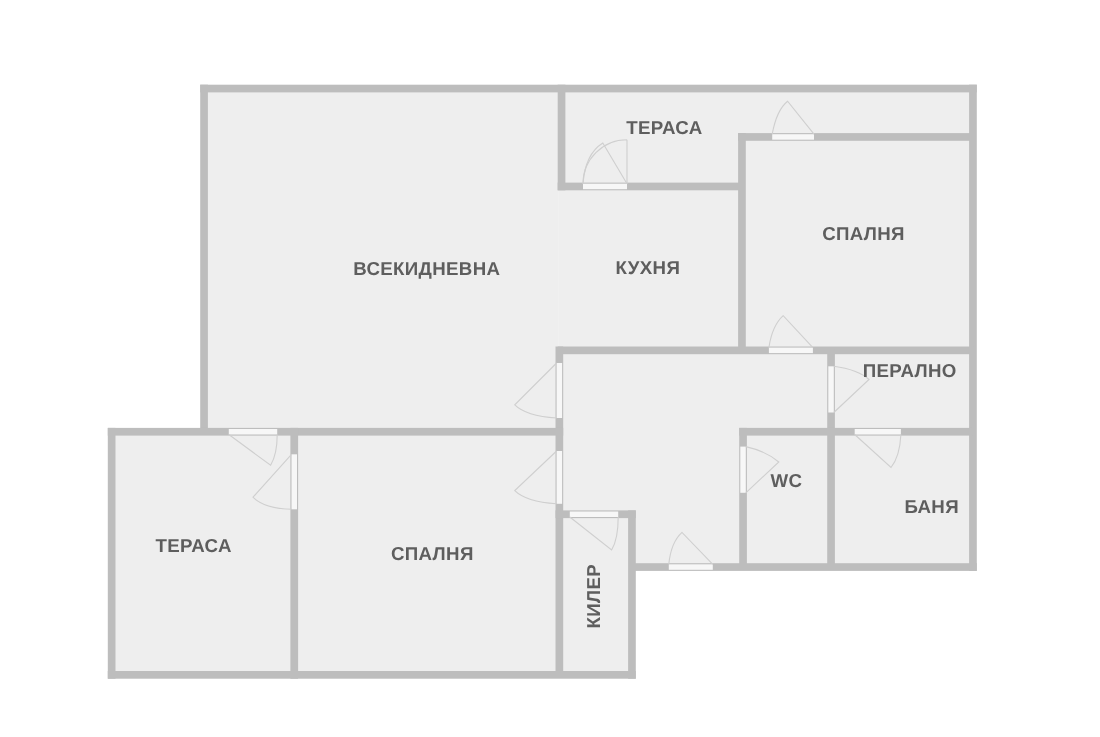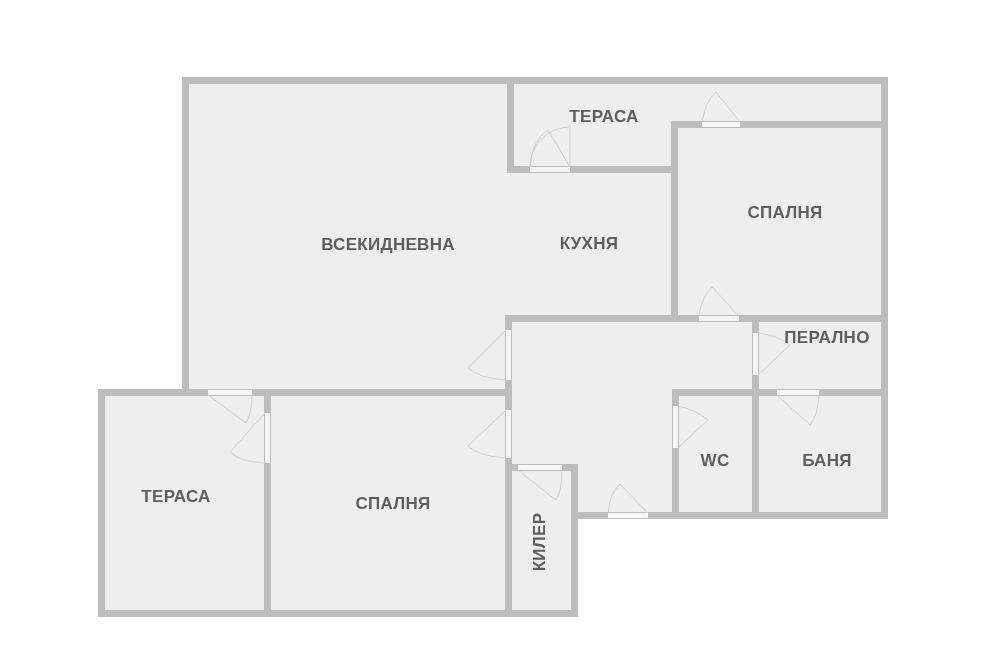--- a/index.html
+++ b/index.html
@@ -90,18 +90,18 @@
       <path d="M252 395 Q252 413 246 423 L208 395"></path>
       <path d="M265 463 Q240 462 230 452 L265 413"></path>
     </g>
   </svg>
 
   <div class="room-label" style="left:351px;top:245px;margin-left:37px;">ВСЕКИДНЕВНА</div>
   <div class="room-label" style="left:566px;top:244px;margin-left:23px;">КУХНЯ</div>
   <div class="room-label" style="left:604px;top:117px;">ТЕРАСА</div>
   <div class="room-label" style="left:785px;top:213px;">СПАЛНЯ</div>
   <div class="room-label" style="left:827px;top:338px;">ПЕРАЛНО</div>
-  <div class="room-label" style="left:715px;top:461px;">WC</div>
-  <div class="room-label" style="left:827px;top:461px;">БАНЯ</div>
+  <div class="room-label" style="left:715px;top:438px;">WC</div>
+  <div class="room-label" style="left:847px;top:461px;">БАНЯ</div>
   <div class="room-label" style="left:176px;top:497px;">ТЕРАСА</div>
   <div class="room-label" style="left:393px;top:504px;">СПАЛНЯ</div>
   <div class="room-label vertical" style="left:540px;top:542px;">КИЛЕР</div>
 </div>
 
 </body></html>

